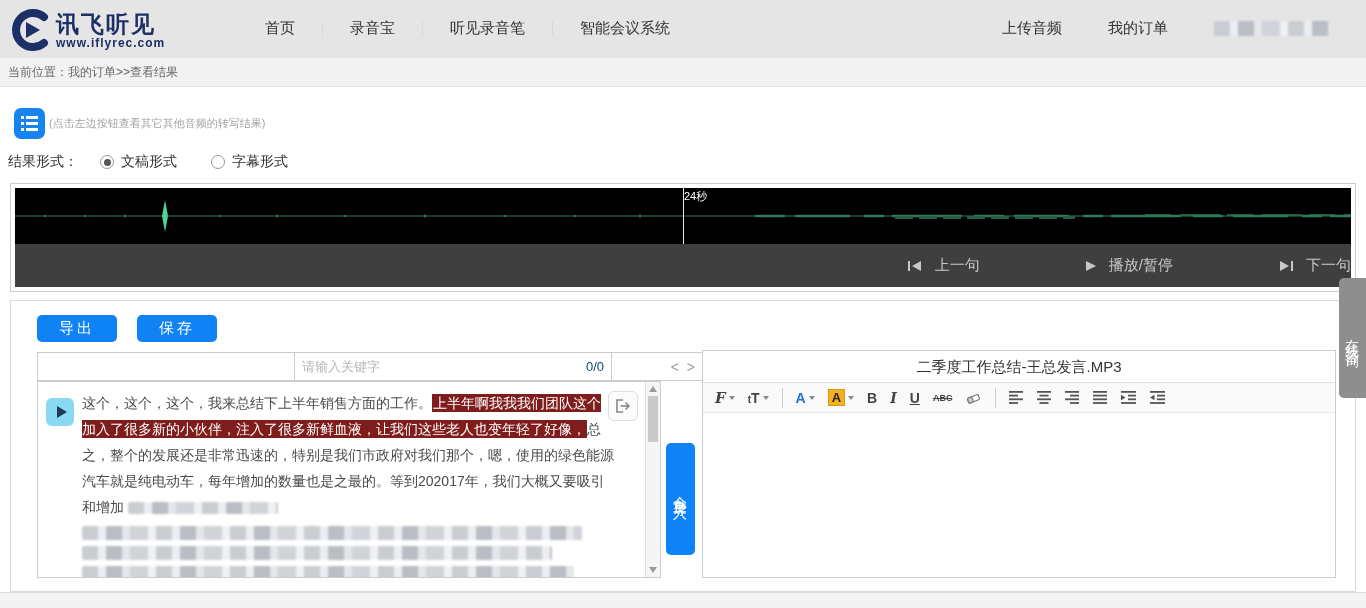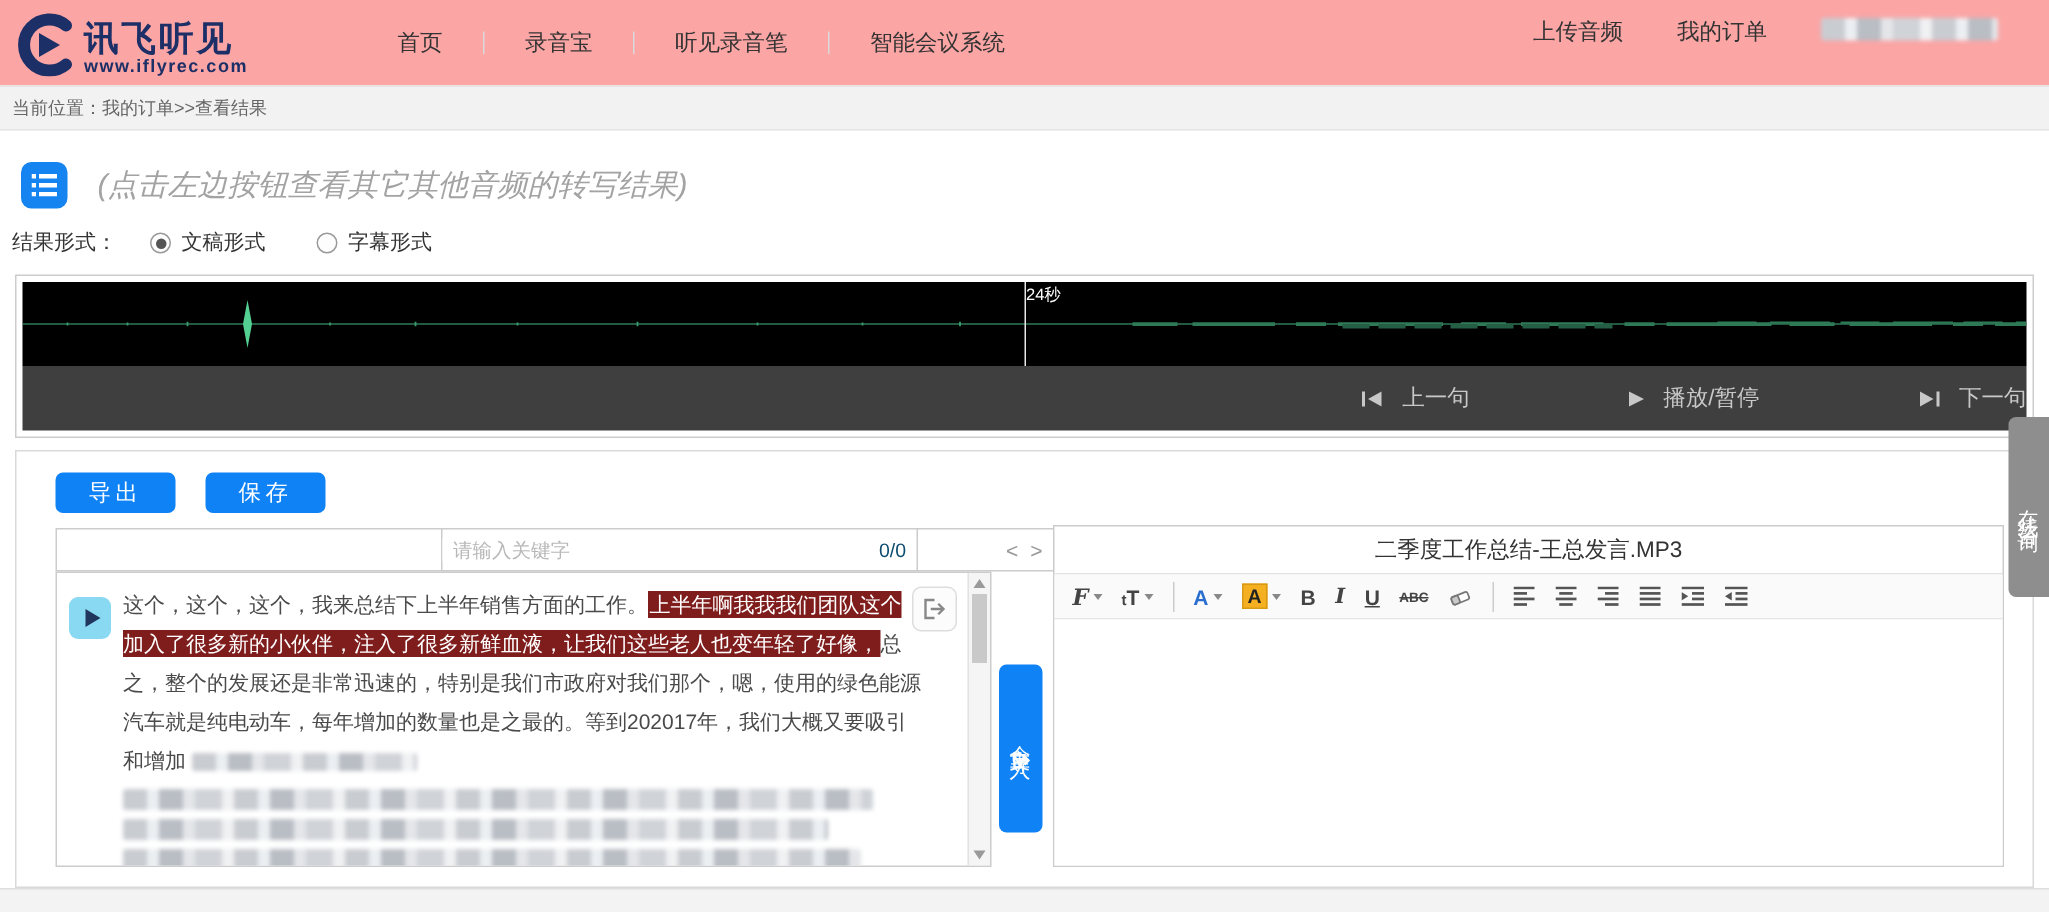--- a/index.html
+++ b/index.html
@@ -1,42 +1,42 @@
 <!DOCTYPE html>
 <html><head>
 <meta charset="utf-8">
 <style>
   * { margin:0; padding:0; box-sizing:border-box; }
   html,body { background:#e9e9e9; }
   body { font-family:"Liberation Sans","DejaVu Sans",sans-serif; }
   .page { position:relative; width:1366px; height:608px; background:#fff; overflow:hidden; margin:0 auto; }
 
   
-  .header { position:absolute; top:0; left:0; right:0; height:57px; background:#fca5a5; }
+  .header { position:absolute; top:0; left:0; right:0; height:57px; background:#e5e5e5; }
   .logo { position:absolute; left:8px; top:7px; display:flex; align-items:center; gap:6px; cursor:pointer; }
   .logo-text .cn { font-size:23px; font-weight:bold; color:#1c2f66; letter-spacing:2px; line-height:24px; }
   .logo-text .url { font-size:12px; font-weight:bold; color:#1c2f66; letter-spacing:1px; }
   .main-nav { position:absolute; left:238px; top:0; height:57px; display:flex; align-items:center; }
   .main-nav .nav-item { font-size:15px; color:#333; padding:0 27px; cursor:pointer; white-space:nowrap; }
   .nav-divider { width:1px; height:15px; background:#d9d9d9; }
-  .user-nav { position:absolute; right:34px; top:12px; height:57px; display:flex; align-items:flex-start; gap:36px; }
+  .user-nav { position:absolute; right:34px; top:0; height:57px; display:flex; align-items:center; gap:46px; }
   .user-nav .nav-item { font-size:15px; color:#333; cursor:pointer; white-space:nowrap; }
 
   
   .redact { background:repeating-linear-gradient(90deg,#c9ccd1 0 16px,#eceff2 16px 24px,#b9bdc4 24px 40px,#e4e6e9 40px 48px,#d0d3d8 48px 66px,#f0f1f3 66px 74px); filter:blur(1.3px); border-radius:2px; }
   .user-blur { width:118px; height:15px; }
 
   
   .breadcrumb { position:absolute; top:57px; left:0; right:0; height:30px; background:#f2f2f2; border-top:1px solid #e3e3e3; border-bottom:1px solid #e5e5e5; line-height:28px; padding-left:8px; font-size:12px; color:#666; }
 
   
   .title-row { position:absolute; top:108px; left:14px; display:flex; align-items:center; }
   .list-btn { width:31px; height:31px; background:#1583f0; border-radius:7px; display:flex; align-items:center; justify-content:center; cursor:pointer; flex:none; }
   .audio-title { font-size:20px; color:#3f3f3f; margin-left:14px; white-space:nowrap; }
-  .audio-hint { font-size:20px; color:#a3a3a3; margin-left:20px; white-space:nowrap;font-style:italic; }
+  .audio-hint { font-size:11px; color:#a3a3a3; margin-left:4px; white-space:nowrap; }
 
   
   .format-row { position:absolute; top:153px; left:8px; display:flex; align-items:center; font-size:14px; color:#333; }
   .format-label { margin-right:22px; }
   .radio-opt { display:flex; align-items:center; margin-right:34px; cursor:pointer; }
   .radio { width:14px; height:14px; border:1px solid #9a9a9a; border-radius:50%; margin-right:7px; display:flex; align-items:center; justify-content:center; background:#fdfdfd; }
   .radio .dot { width:7px; height:7px; border-radius:50%; background:#555; display:none; }
   .radio.checked .dot { display:block; }
 
   

